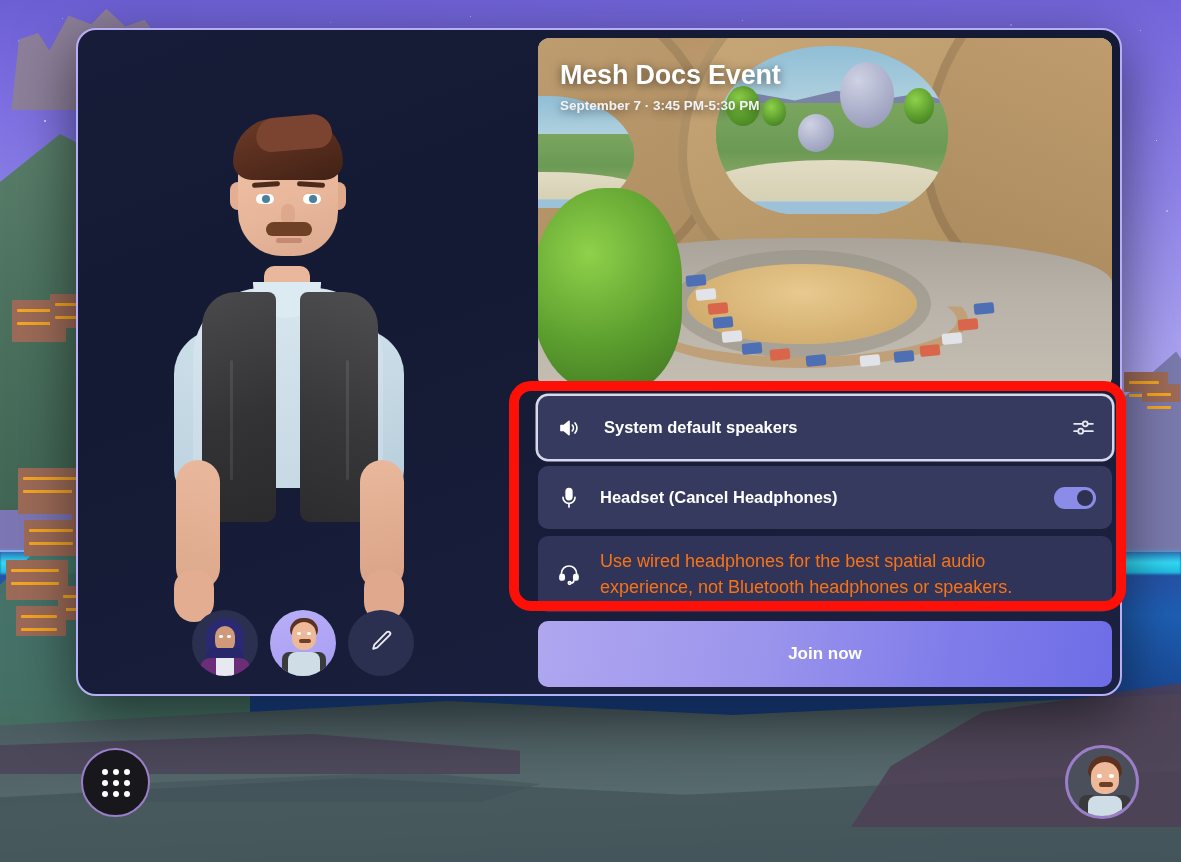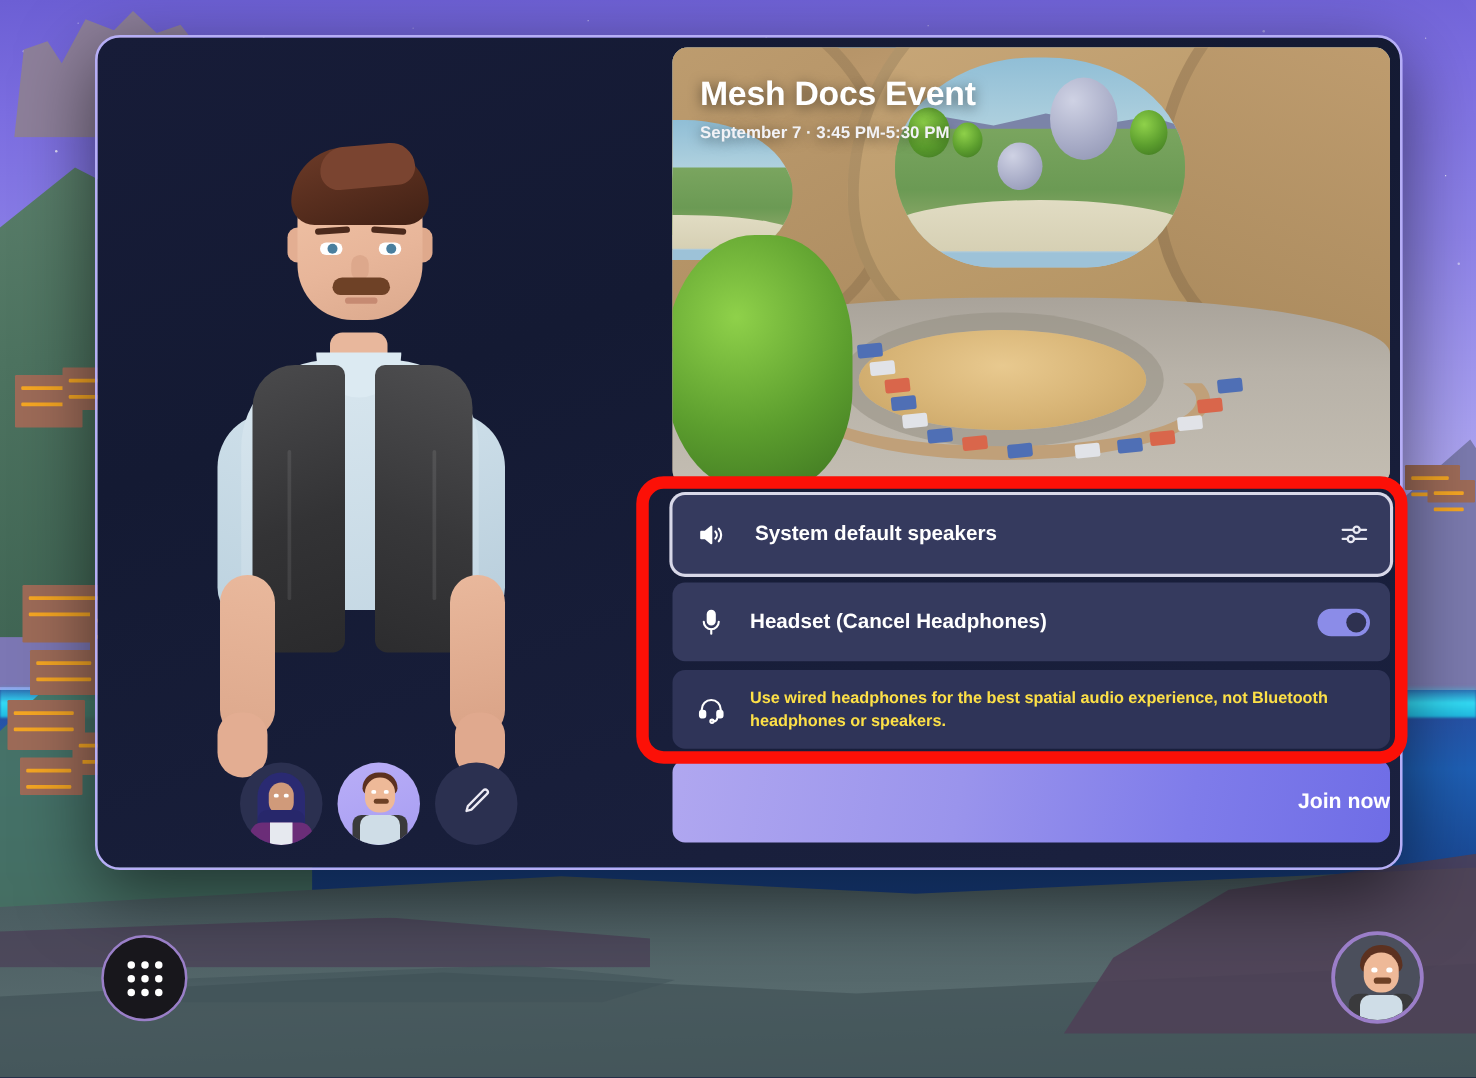--- a/index.html
+++ b/index.html
@@ -464,24 +464,24 @@
     min-height: 63px;
     border-radius: 10px;
     background: #2f3458;
     display: flex;
     align-items: center;
     padding: 12px 20px 12px 18px;
     gap: 18px;
   }
   .hint-icon { width: 26px; height: 26px; flex: 0 0 auto; color:#ffffff; display:flex; align-items:center; justify-content:center;}
   #hint-text {
-    font-size: 13px;
-    font-weight: bold;
+    font-size: 18px;
+    font-weight: normal;
     line-height: 1.45;
-    color: #fde047;
+    color: #f97316;
     max-width: 470px;
   }
 
   
   #footer {
     display: flex;
     gap: 7px;
     flex: 0 0 auto;
     margin-top: 1px;
   }
@@ -492,21 +492,20 @@
     border: none;
     font-family: "Liberation Sans", sans-serif;
     font-size: 17px;
     font-weight: bold;
     color: #ffffff;
     cursor: pointer;
   }
   #cancel-button { background: #2a2f4e; }
   #join-button {
     background: linear-gradient(100deg, #b0a7f0 0%, #9a94ec 40%, #7f7cea 72%, #6f6de6 100%);
-    text-align: right;
   }
 
   
   #highlight {
     position: absolute;
     left: 509px;
     top: 381px;
     width: 617px;
     height: 230px;
     border: 10px solid #fc1007;

